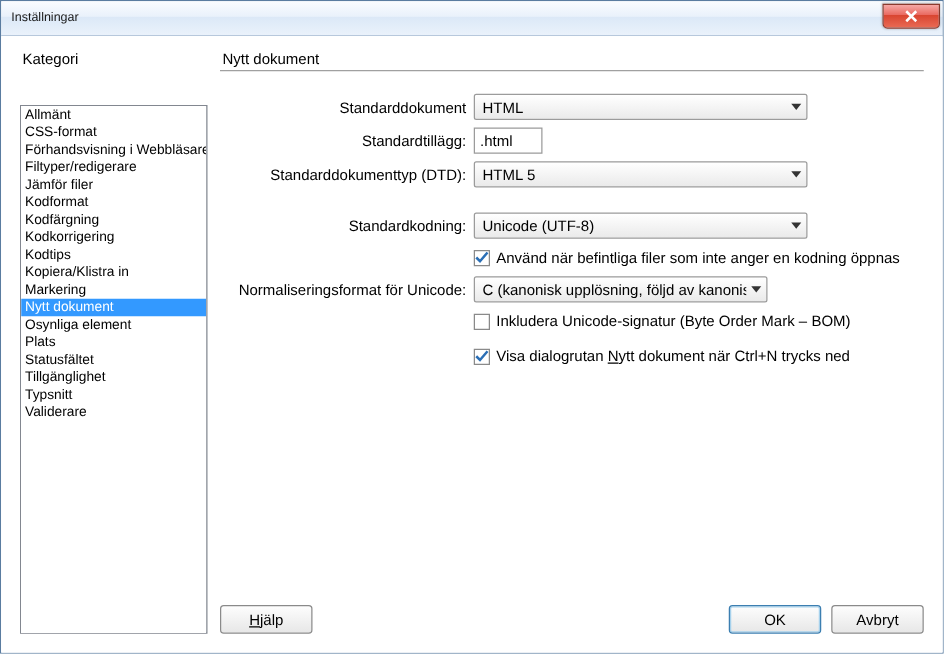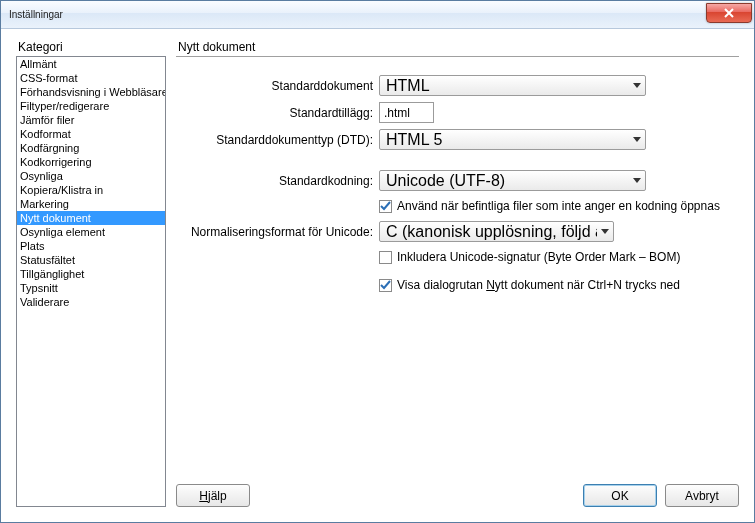--- a/index.html
+++ b/index.html
@@ -18,39 +18,39 @@
     background:linear-gradient(to bottom,#f6a8a5 0%,#e9685f 45%,#d94531 46%,#e96a54 100%);
     border:1px solid #8b3a2d; display:flex; align-items:center; justify-content:center;
     color:#fff; font-weight:bold; cursor:pointer; margin-top:-4px;
     box-shadow:0 0 2px rgba(0,0,0,0.3);
   }
   .close-btn svg { width:12px; height:10px; }
   .body {
     flex:1; padding:10px 14px 14px 14px; display:flex; gap:10px; background:#fff;
     border:1px solid #fff;
   }
-  .left-col { width:150px; display:flex; flex-direction:column; }
+  .left-col { width:150px; display:flex; flex-direction:column;gap:28px; }
   .col-label { padding:0 0 2px 2px; }
   .listbox {
     flex:1; border:1px solid #828790; background:#fff; overflow:auto;
   }
   .list-item {
     padding:0 3px; line-height:14px; font-size:11px; cursor:default; white-space:nowrap;
   }
   .list-item.selected { background:#3399ff; color:#fff; }
   .right-col { flex:1; display:flex; flex-direction:column; position:relative; }
   .section-title { padding:0 0 2px 2px; }
   .hr { height:1px; background:#a0a0a0; margin:0 0 18px 0; box-shadow:0 1px 0 #fff; }
   .form-rows { }
   .row { display:flex; align-items:center; margin-bottom:6px; }
   .row-label { width:203px; text-align:right; padding-right:6px; }
   .dropdown {
     height:21px; border:1px solid #9b9b9b; border-radius:2px;
     background:linear-gradient(to bottom,#fff,#eaeaea);
-    display:flex; align-items:center; padding:0 4px 0 6px; font-size:16px;
+    display:flex; align-items:center; padding:0 4px 0 6px; font-size:12px;
     position:relative; cursor:pointer;
   }
   .dropdown .dd-text { flex:1; white-space:nowrap; overflow:hidden; text-overflow:clip; }
   .dropdown .dd-arrow { width:0;height:0;border-left:4px solid transparent;border-right:4px solid transparent;border-top:5px solid #333;margin-left:4px; }
   .dd-wide { width:267px; }
   .dd-med { width:235px; }
   .textfield {
     height:21px; width:55px; border:1px solid #9b9b9b; background:#fff;
     padding:4px 4px; font-size:12px; font-family:inherit;
   }
@@ -93,21 +93,21 @@
       <div class="col-label">Kategori</div>
       <div class="listbox" id="category-list">
           <div class="list-item">Allmänt</div>
           <div class="list-item">CSS-format</div>
           <div class="list-item">Förhandsvisning i Webbläsare</div>
           <div class="list-item">Filtyper/redigerare</div>
           <div class="list-item">Jämför filer</div>
           <div class="list-item">Kodformat</div>
           <div class="list-item">Kodfärgning</div>
           <div class="list-item">Kodkorrigering</div>
-          <div class="list-item">Osynliga</div>
+          <div class="list-item">Kodtips</div>
           <div class="list-item">Kopiera/Klistra in</div>
           <div class="list-item">Markering</div>
           <div class="list-item selected">Nytt dokument</div>
           <div class="list-item">Osynliga element</div>
           <div class="list-item">Plats</div>
           <div class="list-item">Statusfältet</div>
           <div class="list-item">Tillgänglighet</div>
           <div class="list-item">Typsnitt</div>
           <div class="list-item">Validerare</div>
         </div>

